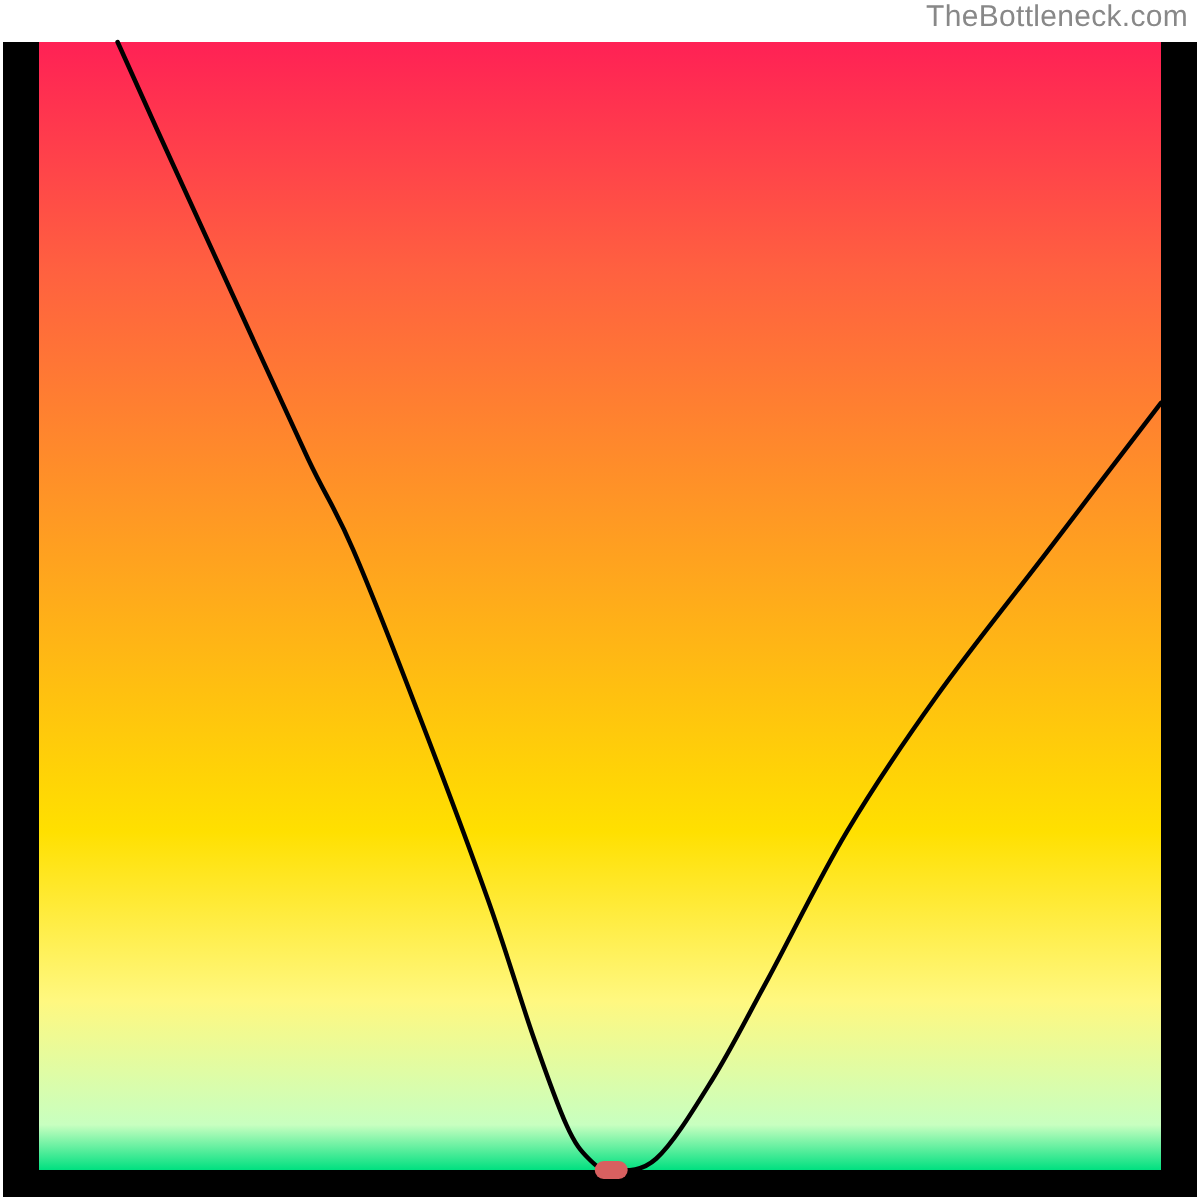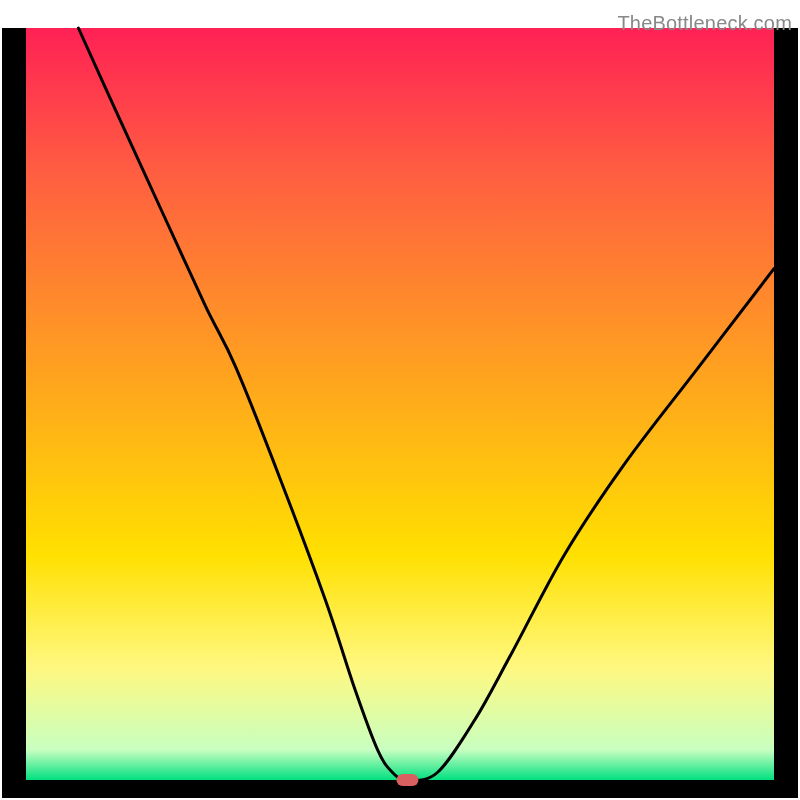--- a/index.html
+++ b/index.html
@@ -5,21 +5,21 @@
   body {
     margin: 0;
     padding: 0;
     background: #fff;
     width: 800px;
     height: 800px;
     overflow: hidden;
   }
   .attribution {
     position: absolute;
-    top: 12px;
+    top: 0;
     right: 8px;
     font-family: Arial, Helvetica, sans-serif;
     font-size: 20px;
     color: #888;
     font-weight: 500;
     letter-spacing: 0.2px;
   }
   .chart-container {
     position: absolute;
     left: 0;

